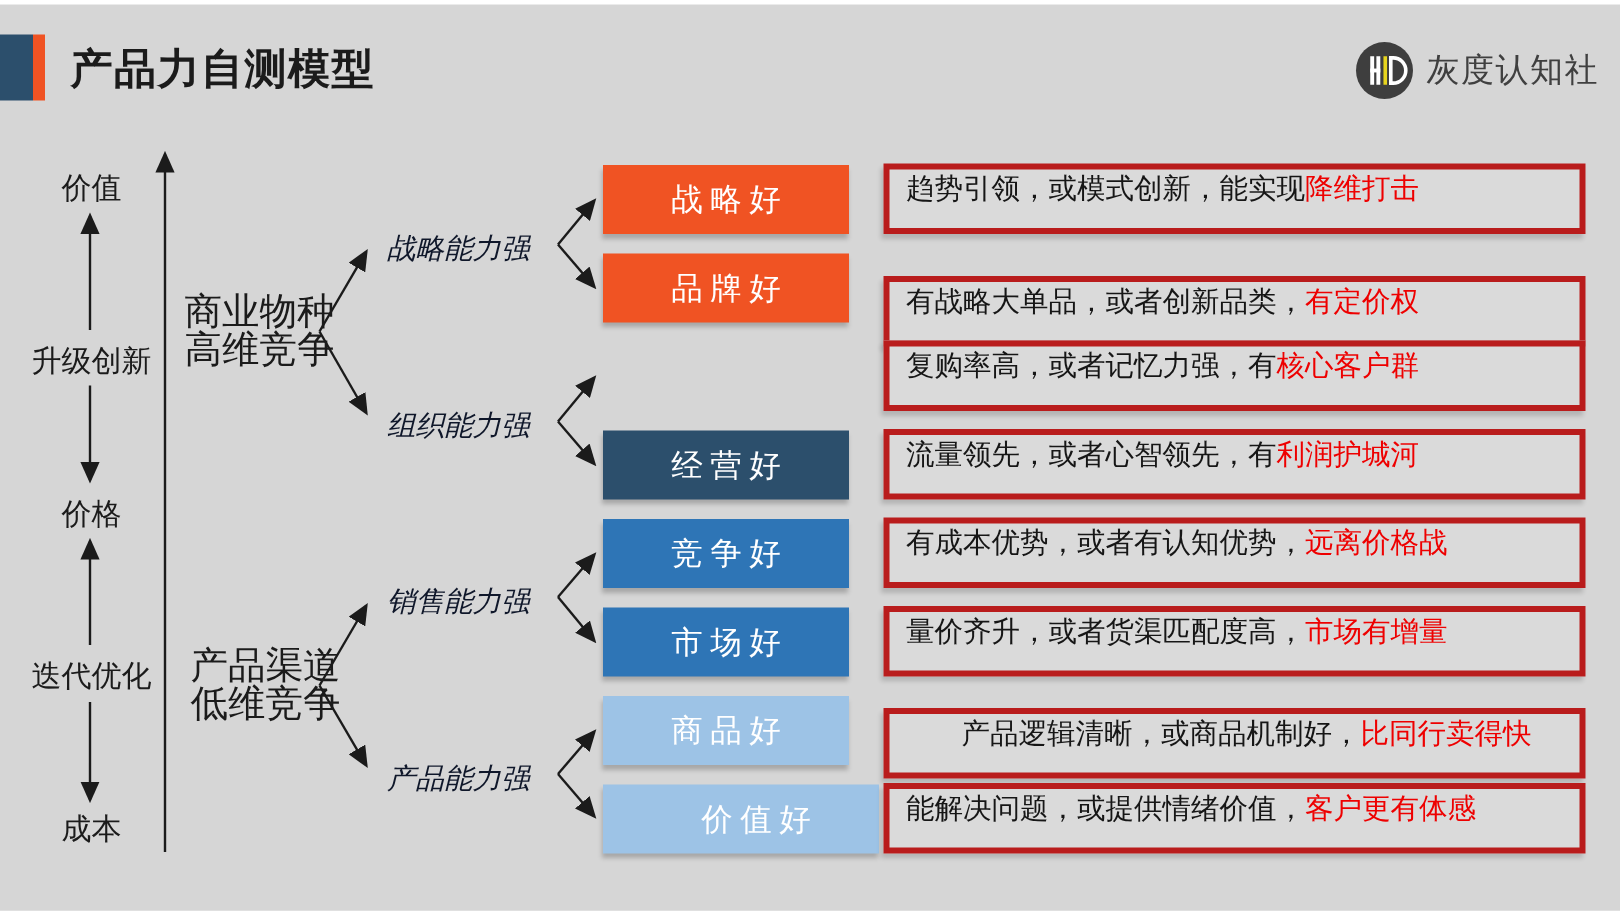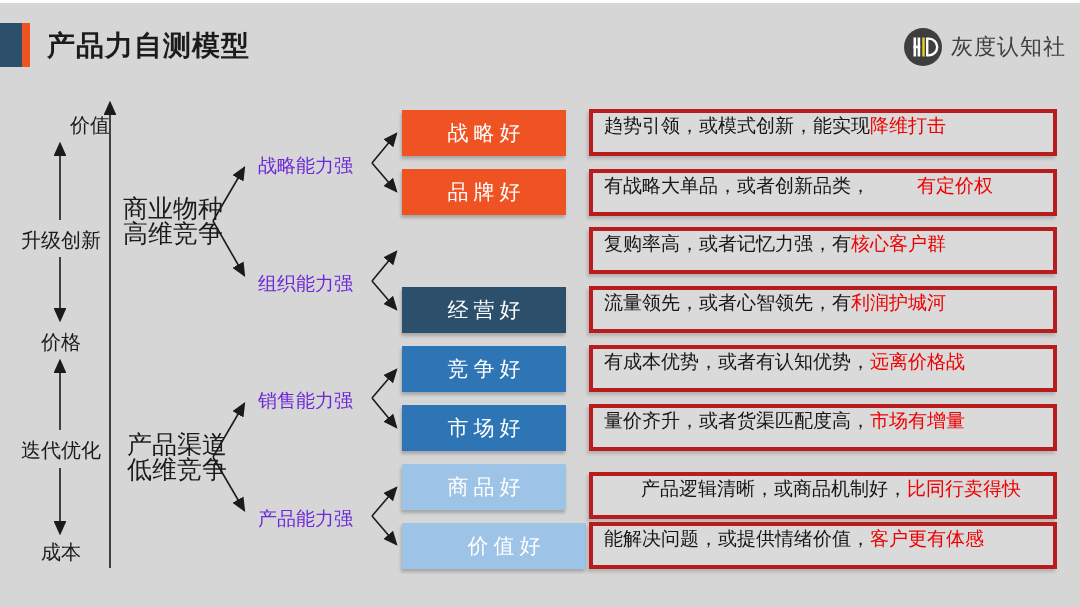--- a/index.html
+++ b/index.html
@@ -22,21 +22,21 @@
   .arrows{position:absolute;left:0;top:0;width:1080px;height:607px;pointer-events:none;}
 
   
   .axis-label{position:absolute;left:1px;width:120px;text-align:center;
     font-size:20px;color:#1b1b1b;white-space:nowrap;}
 
   
   .group-label{position:absolute;font-size:25px;color:#1b1b1b;line-height:25px;white-space:nowrap;}
 
   
-  .cap-label{position:absolute;left:258px;font-size:19px;color:#6d28d9;white-space:nowrap;}
+  .cap-label{position:absolute;left:258px;font-size:19px;color:#0f172a;white-space:nowrap;font-style:italic;}
 
   
   .color-box{position:absolute;left:402px;width:164px;height:46px;
     display:flex;align-items:center;justify-content:center;
     color:#ffffff;font-size:21px;letter-spacing:5px;text-indent:5px;
     box-shadow:-1px 3px 3px rgba(0,0,0,0.22);}
 
   
   .desc-box{position:absolute;left:589px;width:468px;height:47px;
     background:#dadada;border:4px solid #b91c1c;box-sizing:border-box;
@@ -95,21 +95,21 @@
       <line x1="372" y1="163" x2="396" y2="191" marker-end="url(#ah)"></line>
       <line x1="372" y1="281" x2="396" y2="252" marker-end="url(#ah)"></line>
       <line x1="372" y1="281" x2="396" y2="309" marker-end="url(#ah)"></line>
       <line x1="372" y1="398" x2="396" y2="370" marker-end="url(#ah)"></line>
       <line x1="372" y1="398" x2="396" y2="427" marker-end="url(#ah)"></line>
       <line x1="372" y1="516" x2="396" y2="488" marker-end="url(#ah)"></line>
       <line x1="372" y1="516" x2="396" y2="544" marker-end="url(#ah)"></line>
     </g>
   </svg>
 
-  <div class="axis-label" style="top:112px;padding-left:29px;">价值</div>
+  <div class="axis-label" style="top:112px;">价值</div>
   <div class="axis-label" style="top:227px;">升级创新</div>
   <div class="axis-label" style="top:329px;">价格</div>
   <div class="axis-label" style="top:437px;">迭代优化</div>
   <div class="axis-label" style="top:539px;">成本</div>
 
   <div class="group-label" style="left:123px;top:196px;">
     <div>商业物种</div>
     <div>高维竞争</div>
   </div>
   <div class="group-label" style="left:127px;top:432px;">
@@ -127,21 +127,21 @@
   <div class="color-box" style="top: 287px; background-color: rgb(44, 79, 108);">经营好</div>
   <div class="color-box" style="top: 346px; background-color: rgb(46, 117, 182);">竞争好</div>
   <div class="color-box" style="top: 405px; background-color: rgb(46, 117, 182);">市场好</div>
   <div class="color-box" style="top: 464px; background-color: rgb(157, 195, 230);">商品好</div>
   <div class="color-box" style="top: 523px; background-color: rgb(157, 195, 230); padding-left: 20px;">价值好</div>
 
   <div class="desc-box" style="top:109px;">
     <span>趋势引领，或模式创新，能实现</span>
       <span class="hl">降维打击</span>
   </div>
-  <div class="desc-box" style="top:169px;gap:47px;">
+  <div class="desc-box" style="top:184px;">
     <span>有战略大单品，或者创新品类，</span>
       <span class="hl">有定价权</span>
   </div>
   <div class="desc-box" style="top:227px;">
     <span>复购率高，或者记忆力强，有</span>
       <span class="hl">核心客户群</span>
   </div>
   <div class="desc-box" style="top:286px;">
     <span>流量领先，或者心智领先，有</span>
       <span class="hl">利润护城河</span>

